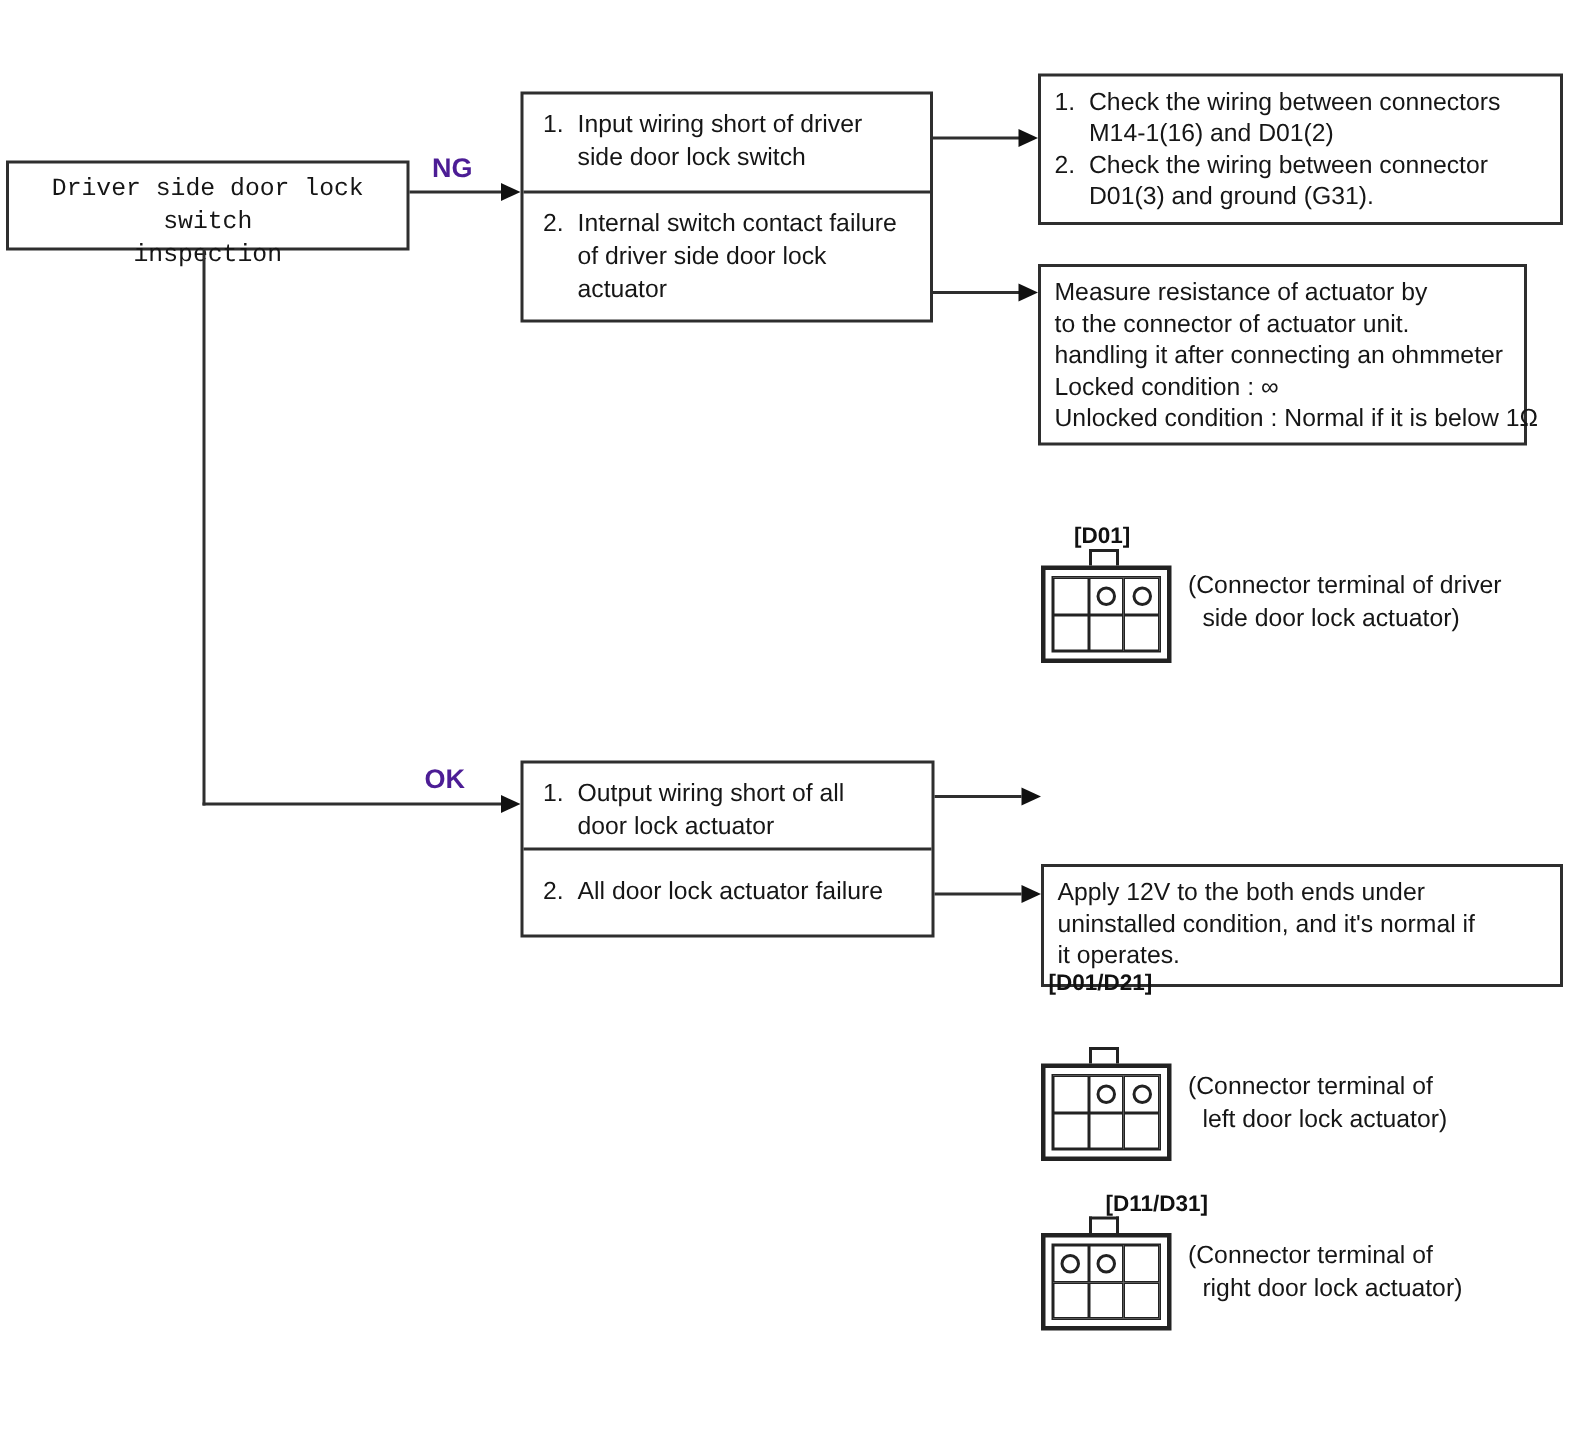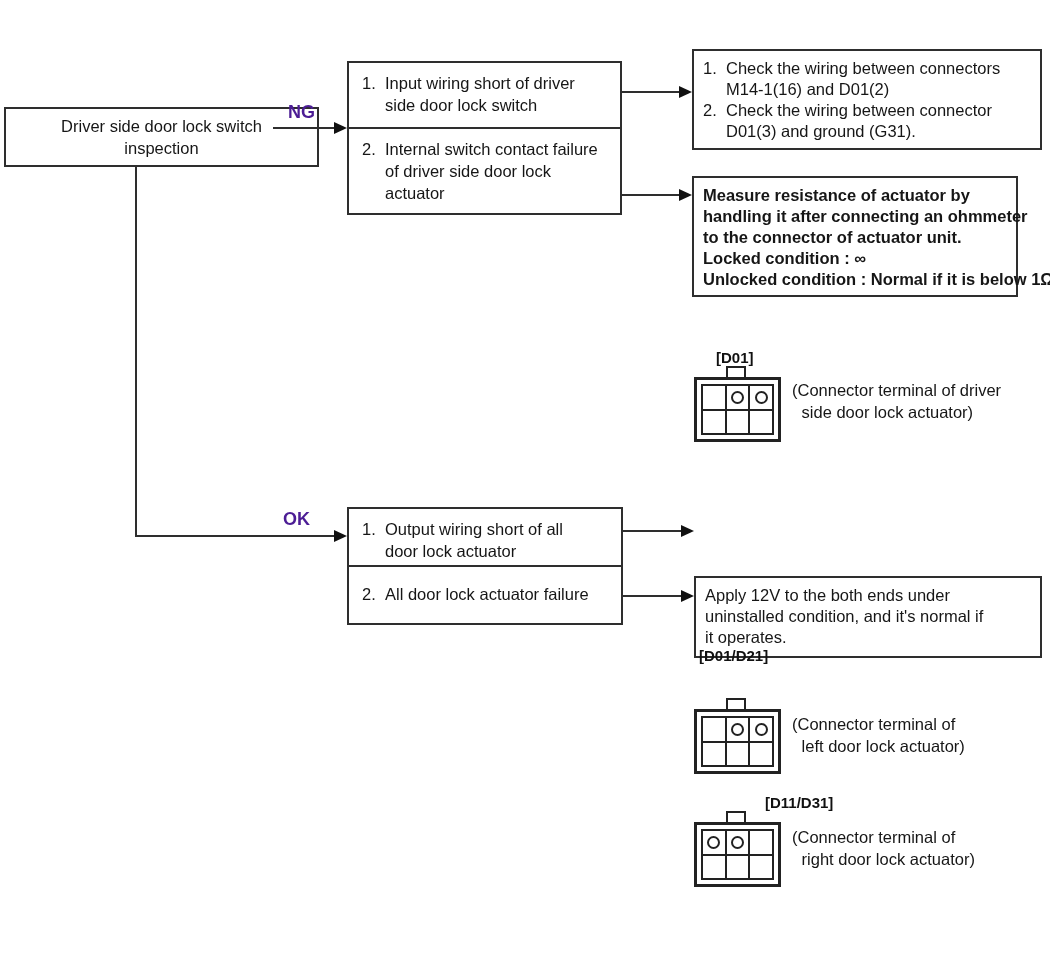--- a/index.html
+++ b/index.html
@@ -49,21 +49,21 @@
   }
   .caption { position:absolute; font-size:16.5px; line-height:22px; }
   .caption .ln2 { padding-left:5px; }
   .center-text { text-align:center; padding-top:6px; line-height:22px; }
 </style>
 </head>
 <body>
 
 <div id="canvas">
 
-  <div class="box center-text" style="left:4px; top:107px; width:315px; height:60px;">
+  <div class="box center-text" style="left:4px; top:107px; width:269px; height:60px;font-family:Liberation Mono, monospace;">
     <div class="ln">Driver side door lock switch</div>
     <div class="ln">inspection</div>
   </div>
 
   <div class="branch-label" style="left:288px; top:102px;">NG</div>
   <div class="hline" style="left:273px; top:127px; width:63px;"></div>
   <div class="ahead" style="left:334px; top:122px;"></div>
 
   <div class="box" style="left:347px; top:61px; width:275px; height:154px; border-width:2px;">
     <div class="compart" style="height:64px;">
@@ -103,24 +103,24 @@
       <span class="itext">
         <div class="ln">Check the wiring between connector</div>
         <div class="ln">D01(3) and ground (G31).</div>
       </span>
     </div>
   </div>
 
   <div class="hline" style="left:622px; top:194px; width:58px;"></div>
   <div class="ahead" style="left:679px; top:189px;"></div>
 
-  <div class="box plain" style="left:692px; top:176px; width:326px; height:121px; padding:7px 6px 0 9px;font-weight:bold;">
+  <div class="box plain" style="left:692px; top:176px; width:326px; height:121px; padding:7px 6px 0 9px;">
     <div class="ln">Measure resistance of actuator by</div>
+    <div class="ln">to the connector of actuator unit.</div>
     <div class="ln">handling it after connecting an ohmmeter</div>
-    <div class="ln">to the connector of actuator unit.</div>
     <div class="ln">Locked condition : ∞</div>
     <div class="ln">Unlocked condition : Normal if it is below 1Ω</div>
   </div>
 
   <div class="conn-label" style="left:716px; top:349px;">[D01]</div>
   <div class="connector" style="left:694px; top:366px;">
     <div class="conn-tab"></div>
     <div class="conn-body">
       <div class="conn-grid">
         <div class="conn-cell" data-pin="none"></div>
@@ -187,21 +187,21 @@
         <div class="conn-cell"></div>
         <div class="conn-cell"></div>
       </div>
     </div>
   </div>
   <div class="caption" style="left:792px; top:713px;">
     <div class="ln">(Connector terminal of</div>
     <div class="ln ln2"> left door lock actuator)</div>
   </div>
 
-  <div class="conn-label" style="left:727px; top:794px;padding-left:38px;">[D11/D31]</div>
+  <div class="conn-label" style="left:699px; top:794px;padding-left:38px;">[D11/D31]</div>
   <div class="connector" style="left:694px; top:811px;">
     <div class="conn-tab"></div>
     <div class="conn-body">
       <div class="conn-grid">
         <div class="conn-cell" data-pin="circle"></div>
         <div class="conn-cell" data-pin="circle"></div>
         <div class="conn-cell" data-pin="none"></div>
         <div class="conn-cell"></div>
         <div class="conn-cell"></div>
         <div class="conn-cell"></div>

